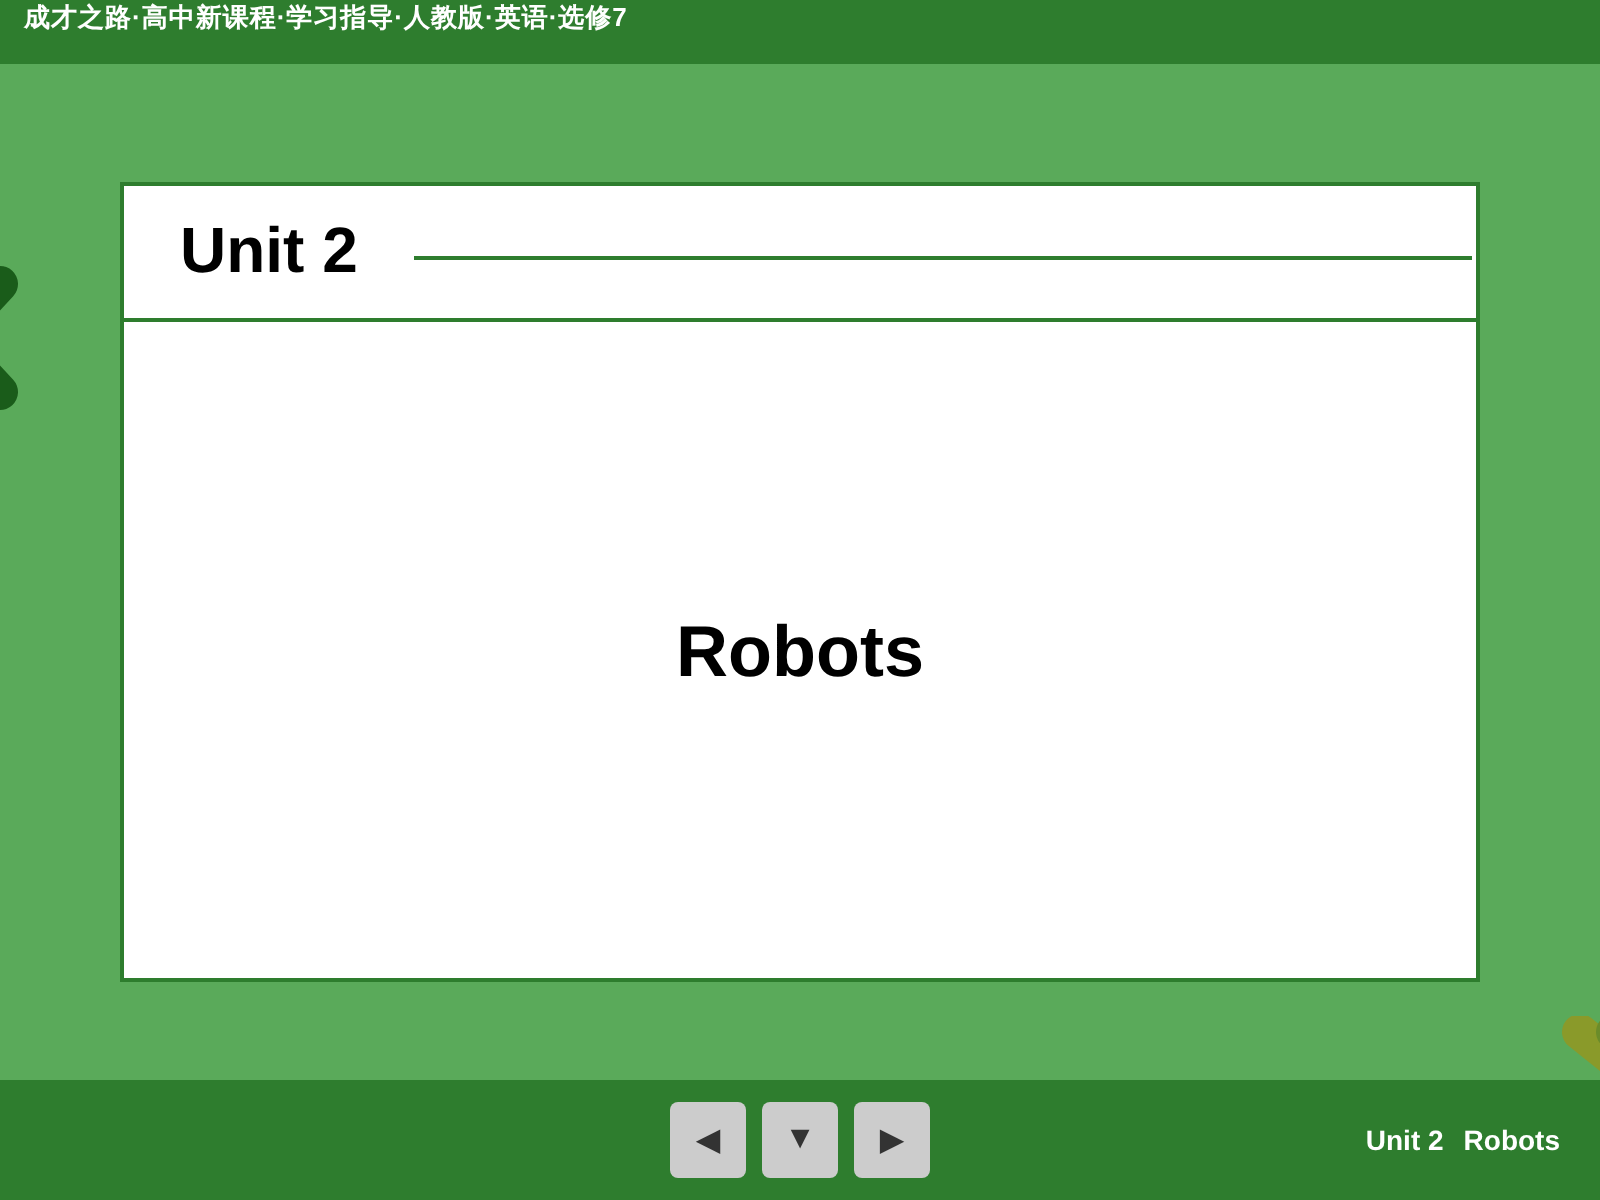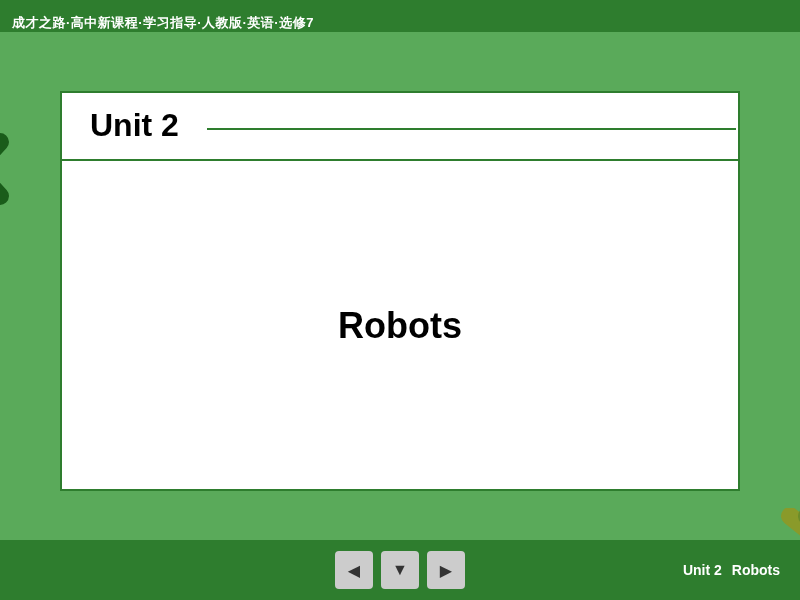--- a/index.html
+++ b/index.html
@@ -12,21 +12,21 @@
       font-family: Arial, sans-serif;
       position: relative;
     }
 
     
     #header {
       width: 100%;
       height: 32px;
       background: #2e7d2e;
       display: flex;
-      align-items: flex-end;
+      align-items: flex-start;
       padding: 0 12px;
     }
 
     #header-text {
       color: #ffffff;
       font-size: 13px;
       font-weight: bold;
       letter-spacing: 0.5px;
     }
 

